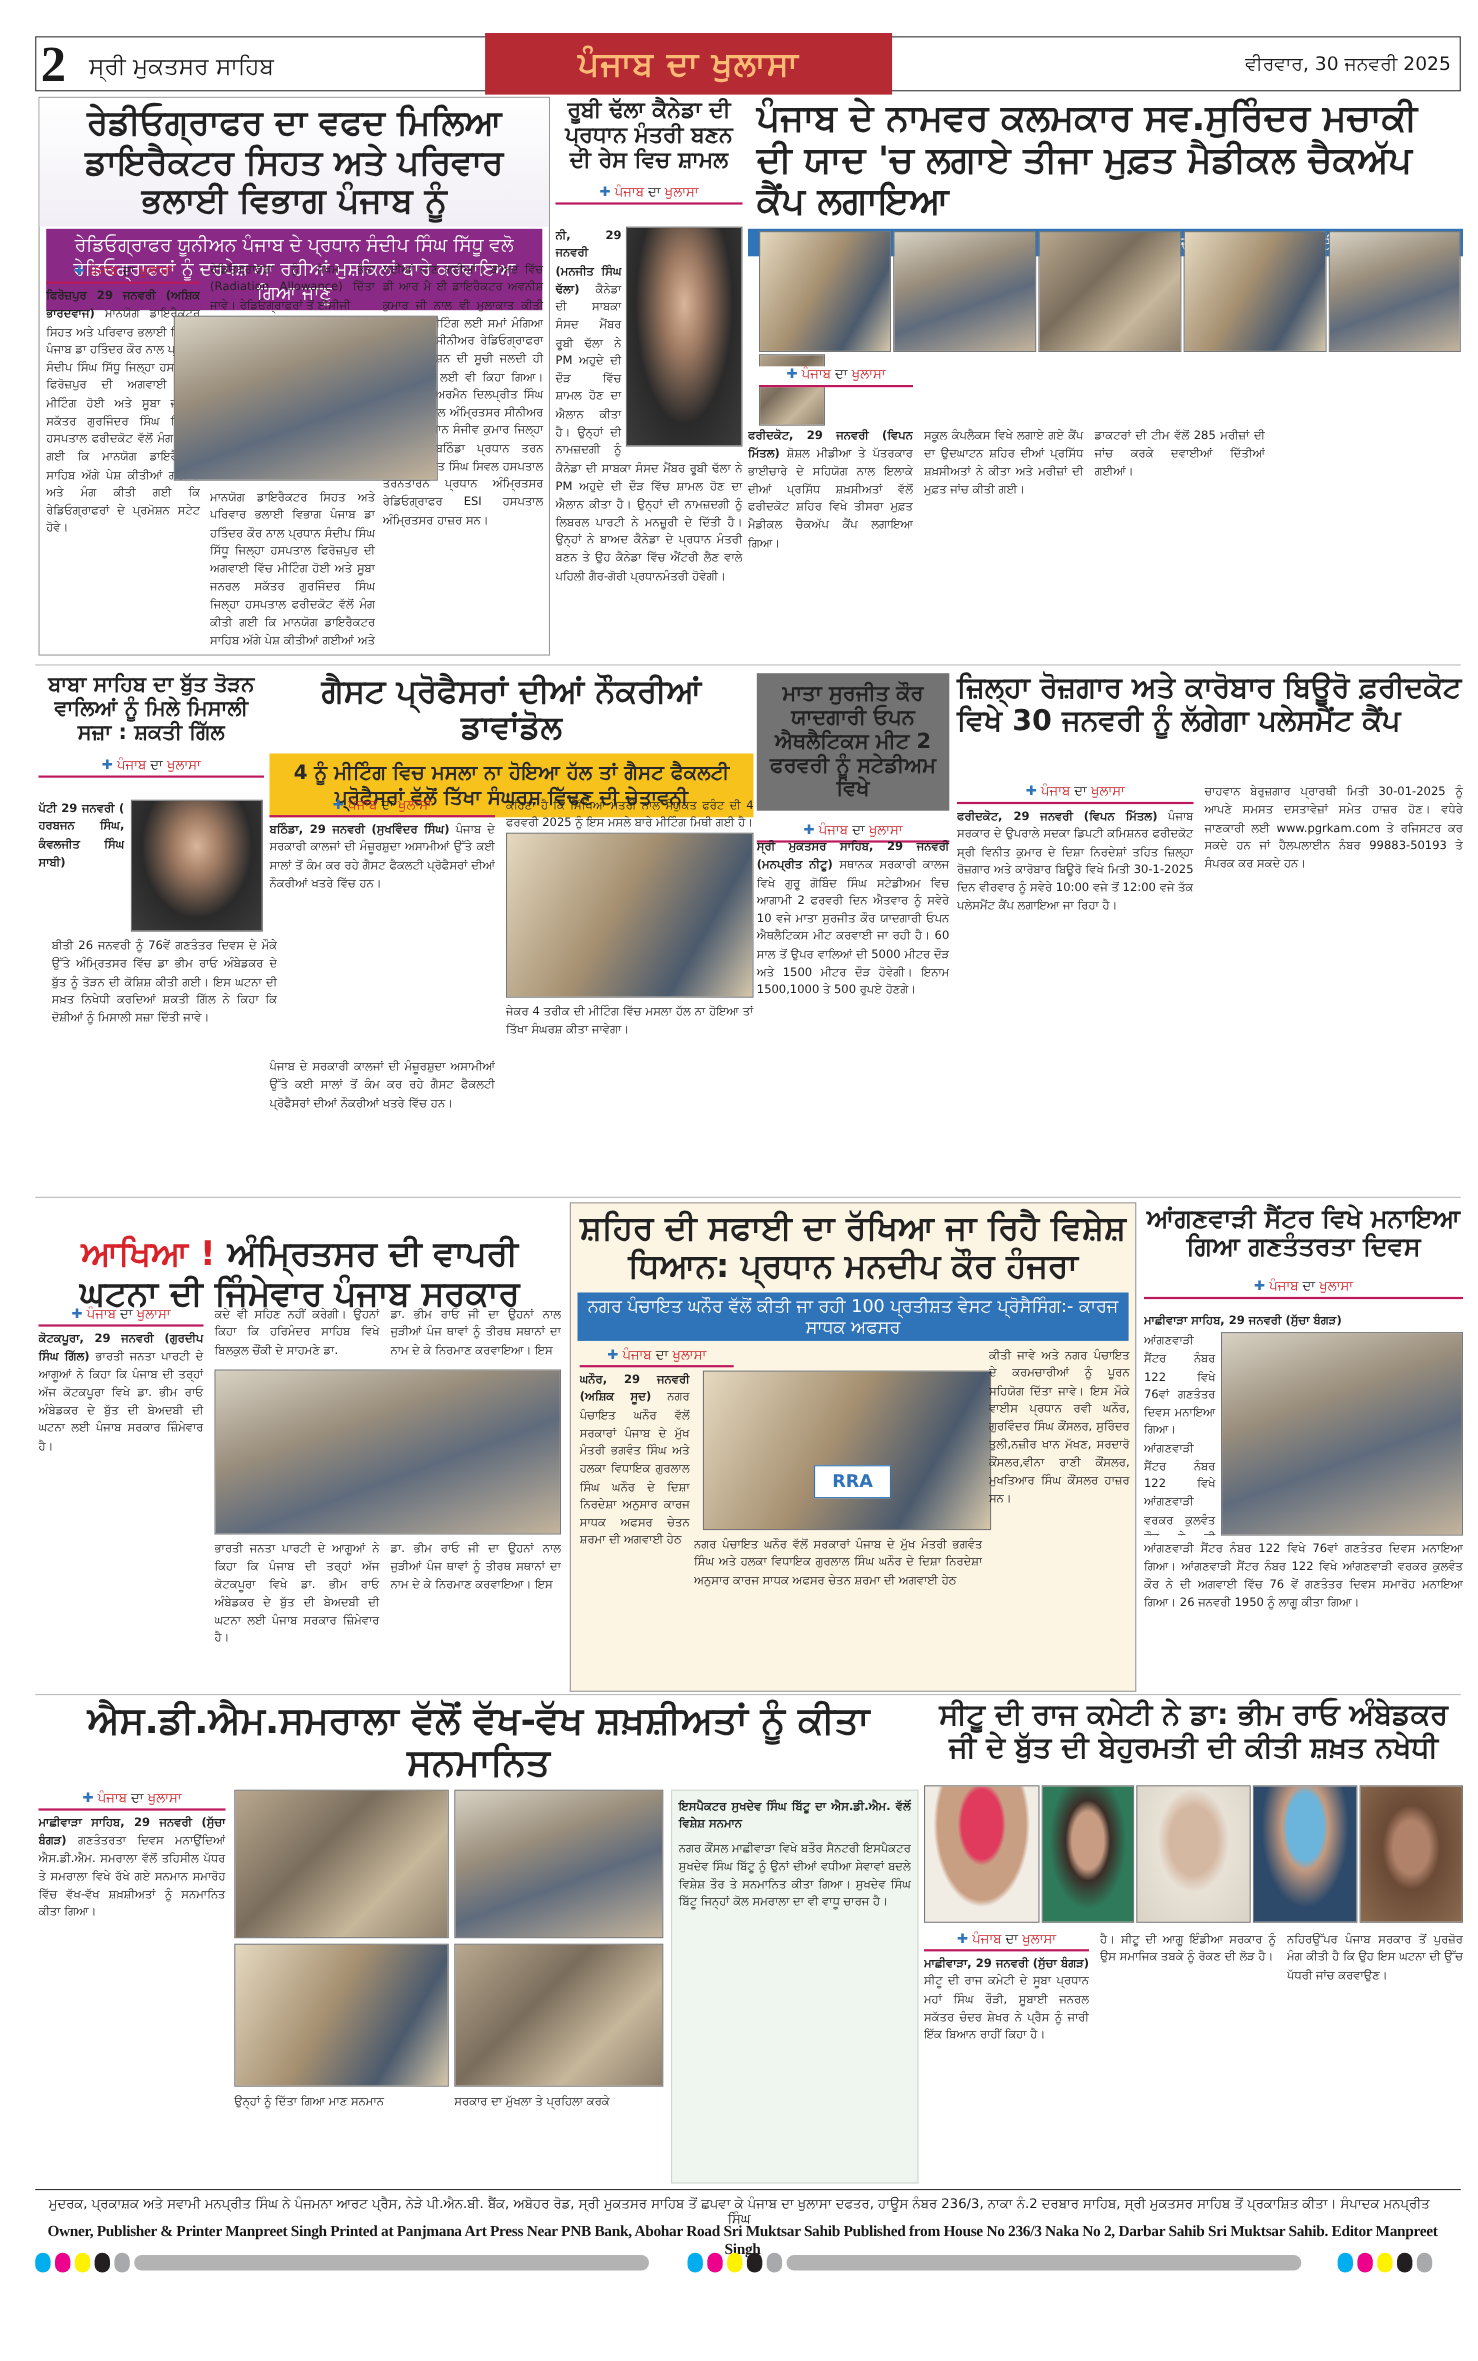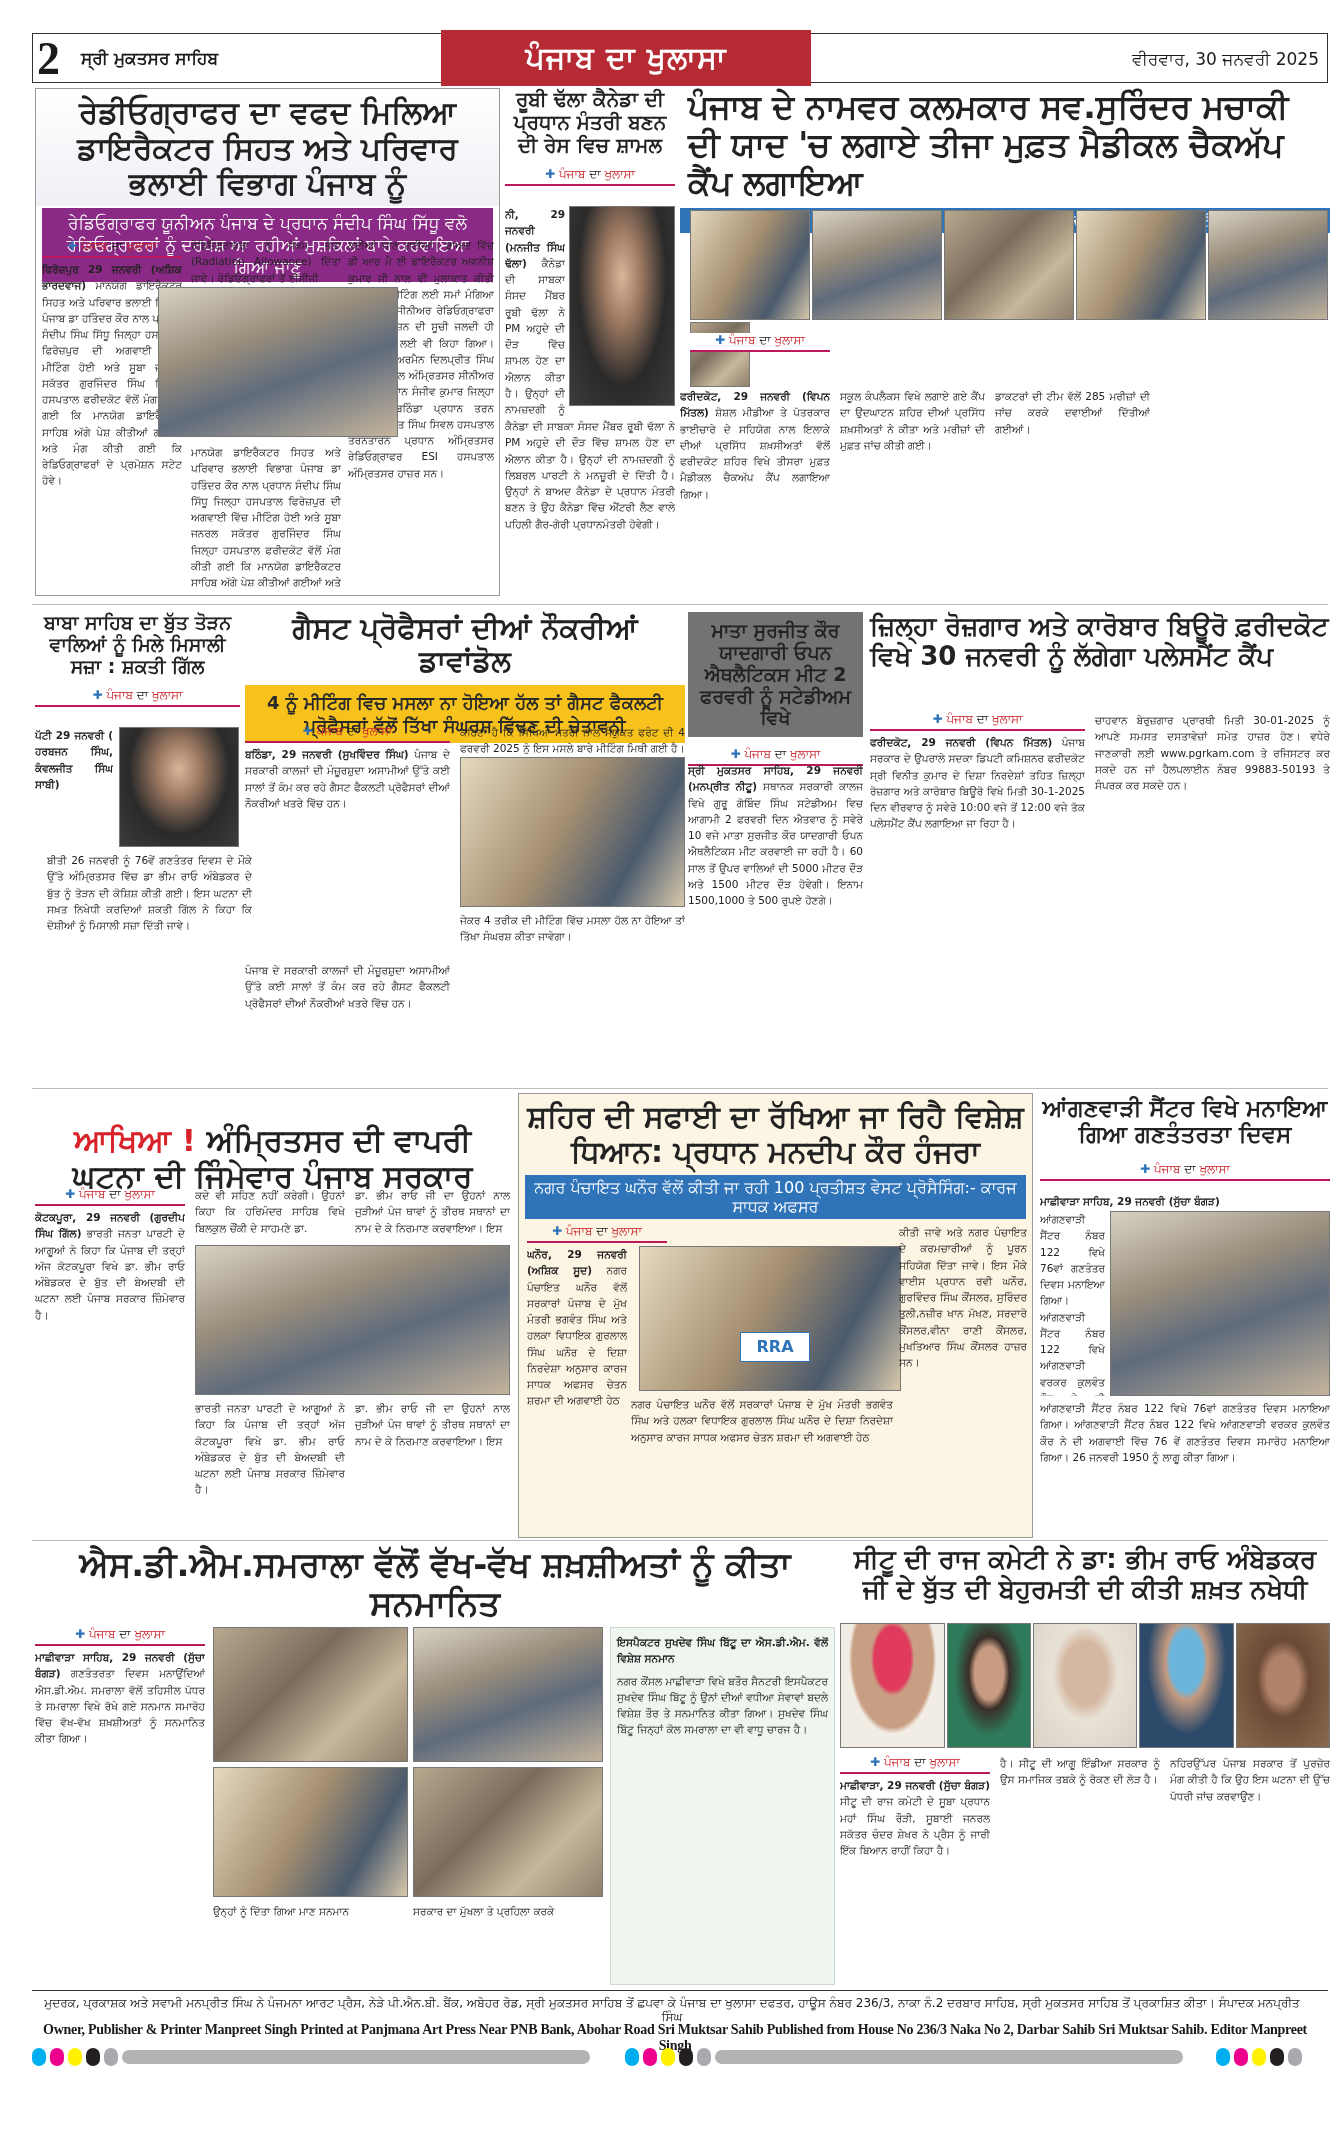--- a/index.html
+++ b/index.html
@@ -3,23 +3,23 @@
 <meta charset="utf-8">
 <style>
   * { box-sizing: border-box; margin: 0; padding: 0; }
   html, body { width: 1344px; height: 2146px; background: #ffffff; overflow: hidden; }
   body { position: relative; font-family: "DejaVu Sans", sans-serif; color: #1a1a1a; }
   .abs { position: absolute; }
 
   
   .masthead { left: 32px; top: 33px; width: 1296px; height: 50px; border: 1.5px solid #333; }
   .page-no { left: 4px; top: 0; font-family: "Liberation Serif", serif; font-size: 46px; line-height: 50px; font-weight: bold; }
-  .city { left: 48px; top: 14px; font-size: 17px; font-weight: bold; }
+  .city { left: 48px; top: 14px; font-size: 21px; }
   .brand-box { left: 408px; top: -4px; width: 370px; height: 56px; background: #b52a33; display: flex; align-items: center; justify-content: center; }
-  .brand { color: #ffffff; font-size: 30px; font-weight: bold; letter-spacing: 1px; }
+  .brand { color: #fdba74; font-size: 30px; font-weight: bold; letter-spacing: 1px; }
   .date { right: 8px; top: 15px; font-size: 17px; }
 
   .hl { font-weight: bold; text-align: center; line-height: 1.15; color: #222; }
   .sub-purple { background: #8b2a86; color: #fff; text-align: center; font-size: 17px; padding: 4px 6px; line-height: 1.3; }
   .sub-blue { background: #2f73b9; color: #fff; text-align: center; font-size: 16px; padding: 3px 6px; }
   .sub-yellow { background: #f7c21c; color: #2a2a2a; text-align: center; font-size: 22px; font-weight: bold; padding: 6px; line-height: 1.3; }
   .byline { font-size: 12px; text-align: center; color: #1a1a1a; border-bottom: 2px solid #be185d; padding-bottom: 3px; }
   .byline .p { color: #c9252c; }
   .byline .k { color: #c9252c; }
   .byline .plus { color: #2f73b9; }

